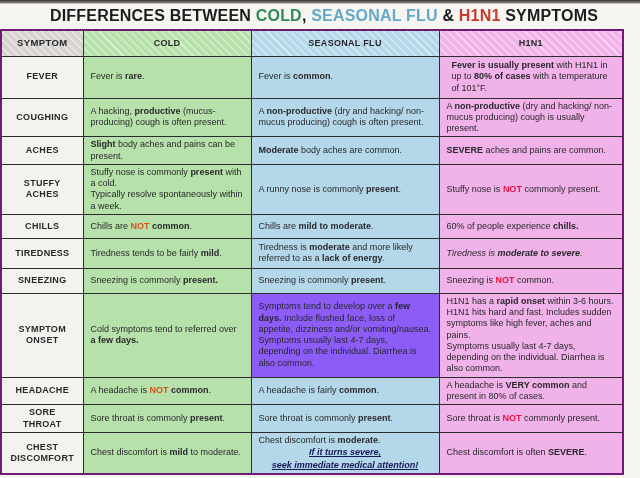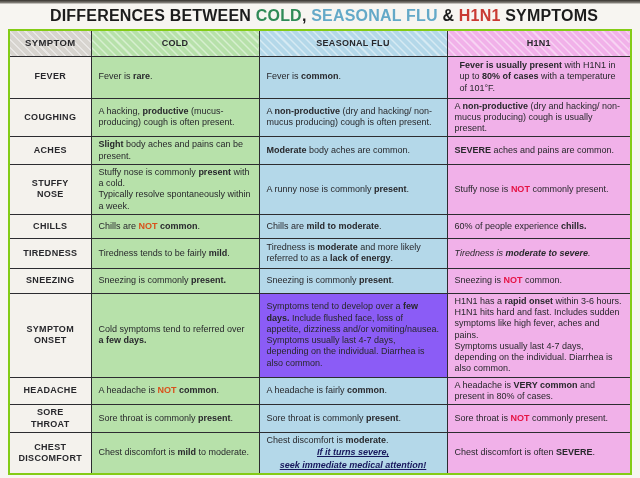--- a/index.html
+++ b/index.html
@@ -15,22 +15,22 @@
     pointer-events:none;
   }
   .page-title{
     margin:7px 0 4px 0;text-align:center;
     font-size:16px;font-weight:bold;letter-spacing:.2px;
     white-space:nowrap;
     padding-left:8px;
   }
   table.cmp{
     table-layout:fixed;border-collapse:collapse;
-    width:622px;margin-left:8px;
-    border:2px solid #84cc16;
+    width:622px;
+    border:2px solid #701a75;
   }
   table.cmp th,table.cmp td{
     border:1.5px solid #2c2c30;
     padding:2px 7px;vertical-align:middle;
     font-size:9px;line-height:1.25;color:#28282c;
   }
   thead tr{height:26px}
   thead th{
     font-weight:bold;font-size:14px;letter-spacing:.3px;color:#1e1e22;
   }
@@ -98,21 +98,21 @@
         <td style="background: rgb(241, 177, 233);"><span>A </span><span class="b">non-productive</span><span> (dry and hacking/ non-mucus producing) cough is usually present.</span></td>
       </tr>
       <tr>
         <th class="sym">ACHES</th>
         <td style="background: rgb(183, 225, 170);"><span class="b">Slight</span><span> body aches and pains can be present.</span></td>
         <td style="background: rgb(180, 216, 233);"><span class="b">Moderate</span><span> body aches are common.</span></td>
         <td style="background: rgb(241, 177, 233);"><span class="b">SEVERE</span><span> aches and pains are common.</span></td>
       </tr>
       <tr>
         <th class="sym">STUFFY
-NOSE</th>
+ACHES</th>
         <td style="background: rgb(183, 225, 170);"><span>Stuffy nose is commonly </span><span class="b">present</span><span> with a cold.</span><br><span>Typically resolve spontaneously within a week.</span></td>
         <td style="background: rgb(180, 216, 233);"><span>A runny nose is commonly </span><span class="b">present</span><span>.</span></td>
         <td style="background: rgb(241, 177, 233);"><span>Stuffy nose is </span><span class="rb">NOT</span><span> commonly present.</span></td>
       </tr>
       <tr>
         <th class="sym">CHILLS</th>
         <td style="background: rgb(183, 225, 170);"><span>Chills are </span><span class="ob">NOT</span><span> </span><span class="b">common</span><span>.</span></td>
         <td style="background: rgb(180, 216, 233);"><span>Chills are </span><span class="b">mild to moderate</span><span>.</span></td>
         <td style="background: rgb(241, 177, 233);"><span>60% of people experience </span><span class="b">chills.</span></td>
       </tr>

